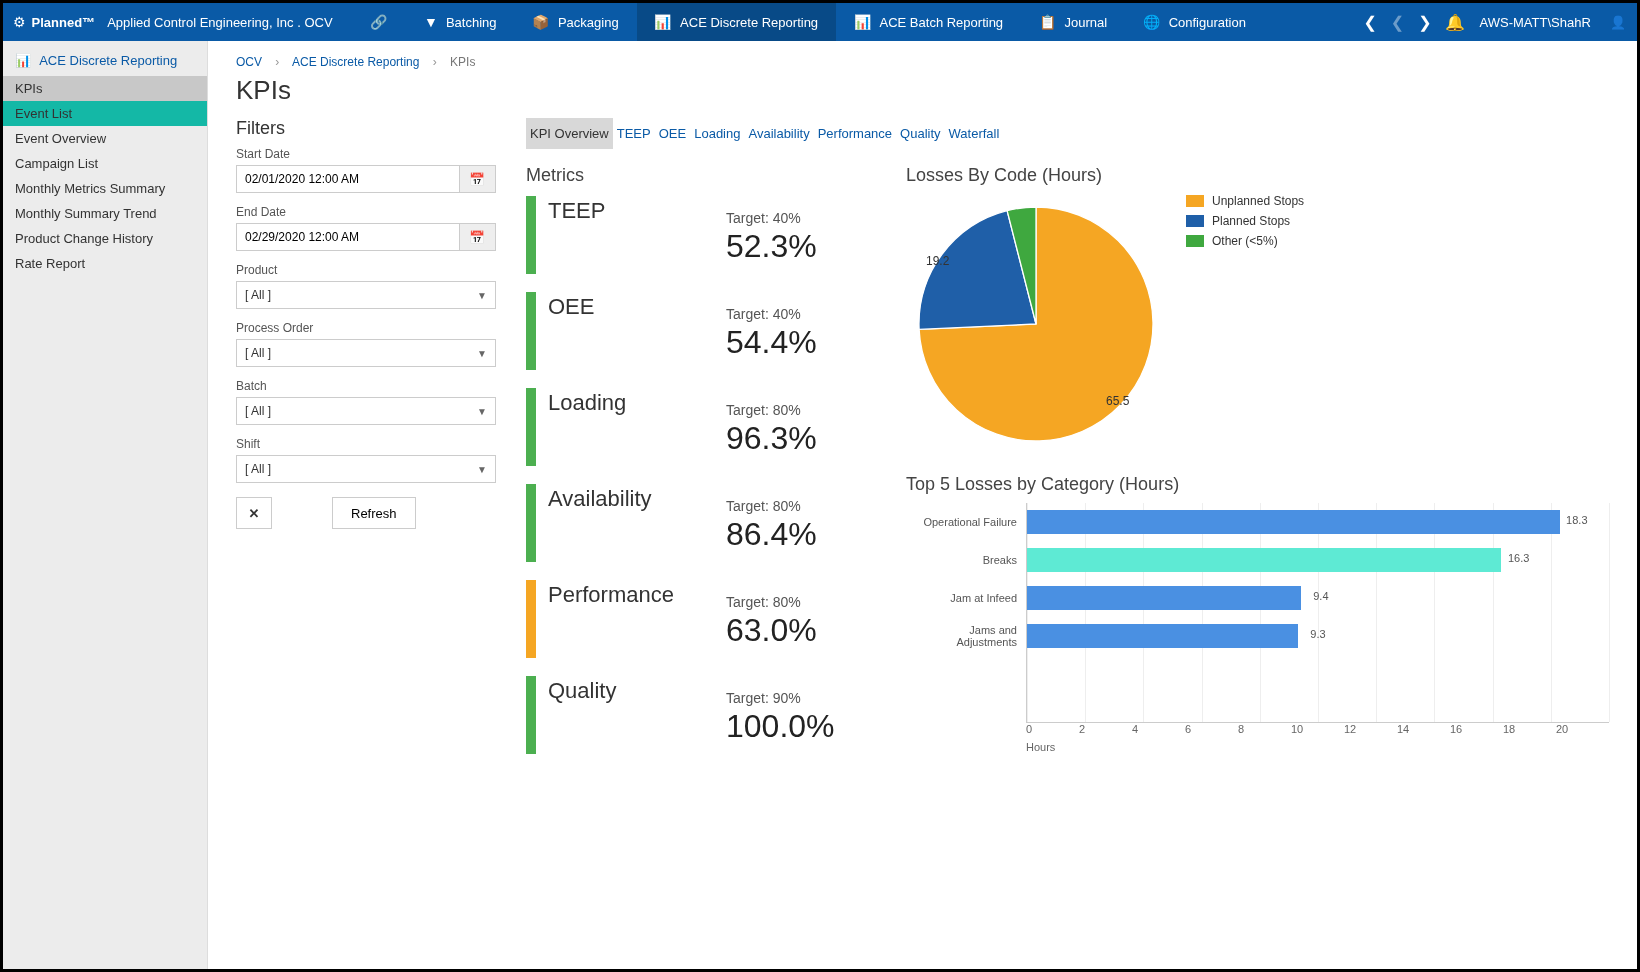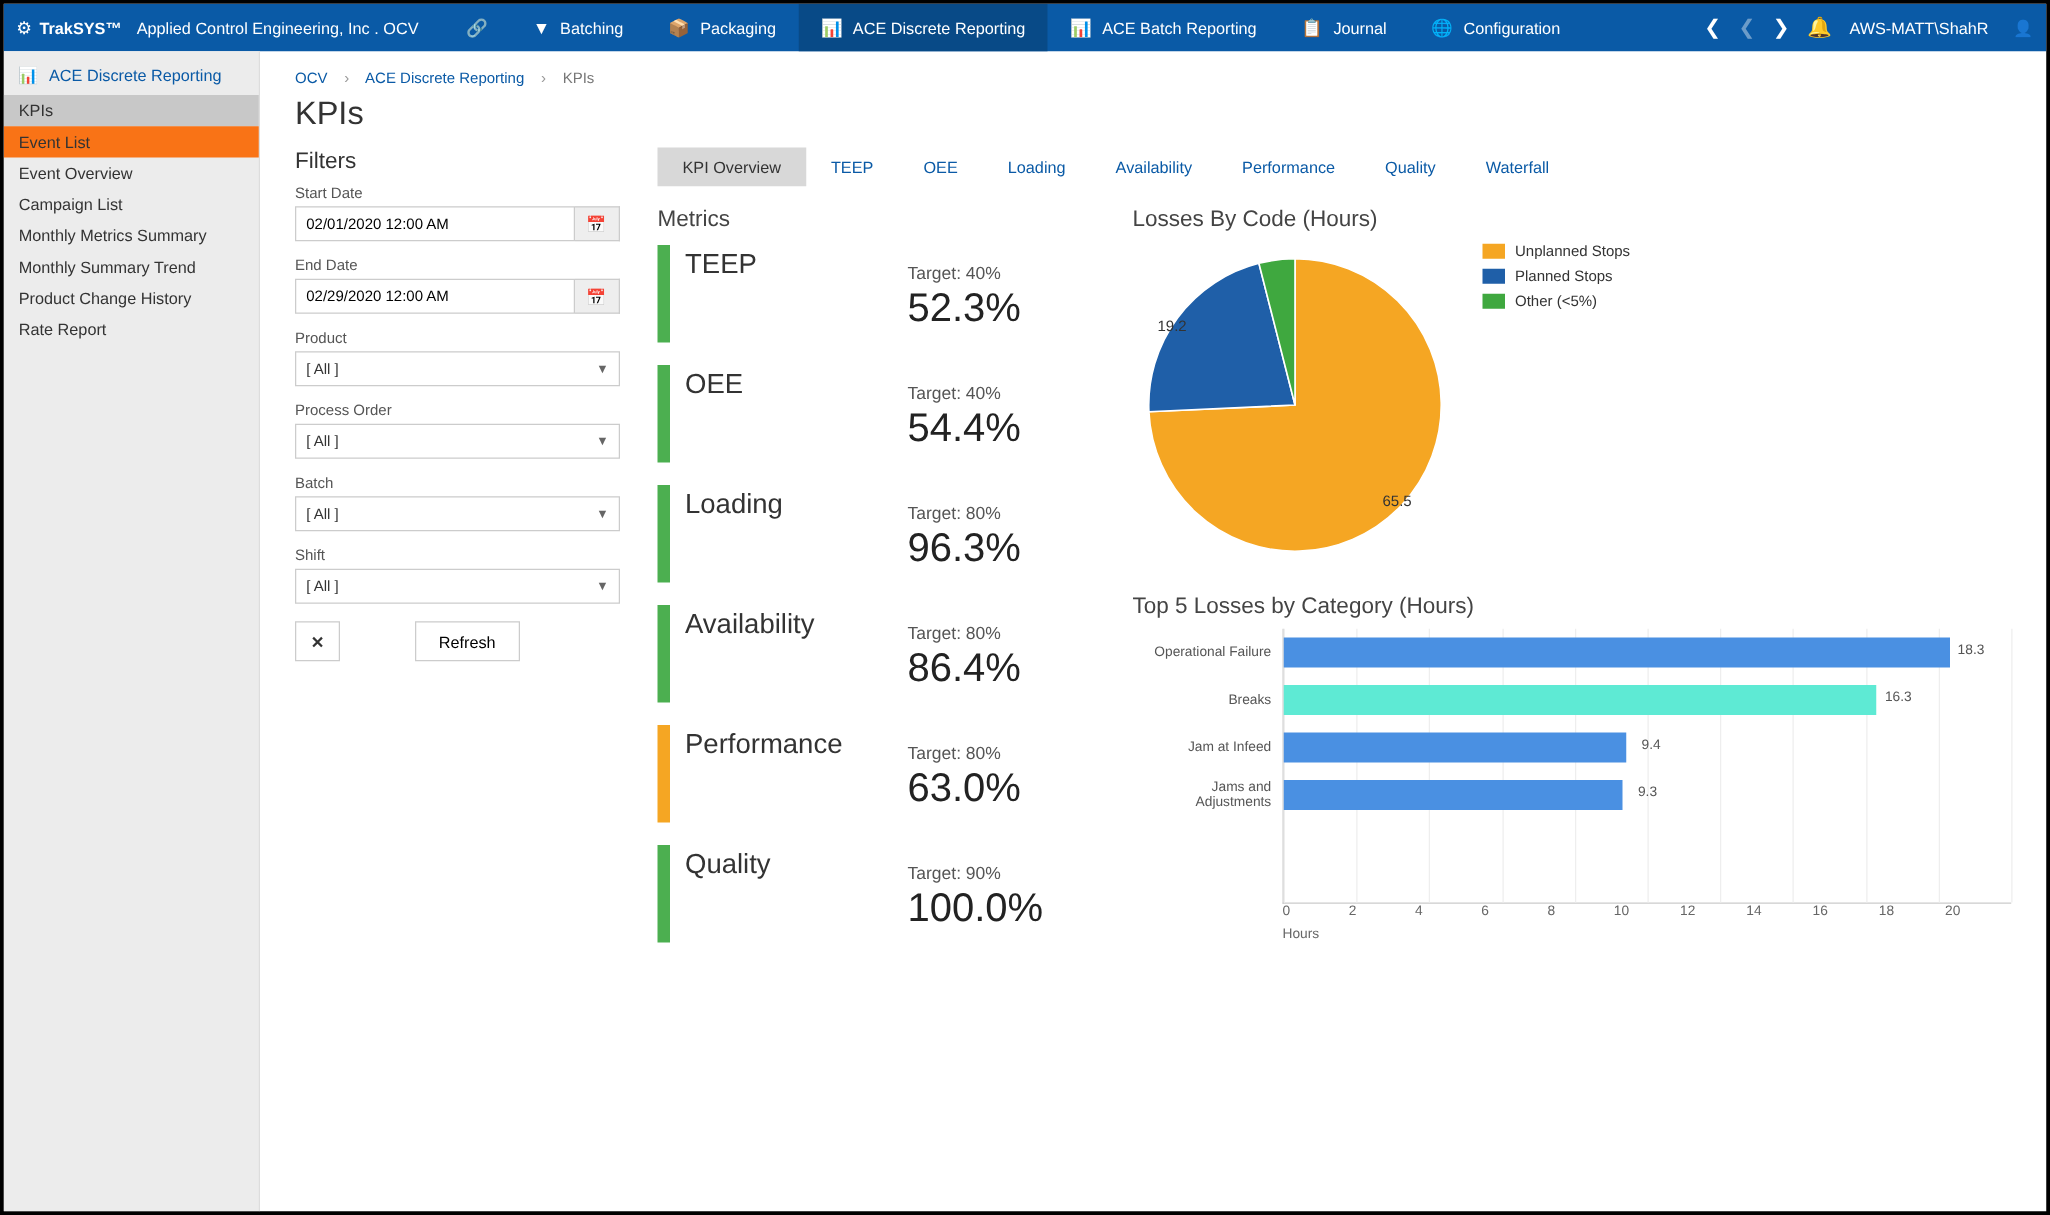--- a/index.html
+++ b/index.html
@@ -19,21 +19,21 @@
 .top-right .arrow { font-size: 16px; cursor: pointer; }
 .top-right .bell { font-size: 16px; cursor: pointer; }
 .top-right .user { display: flex; align-items: center; gap: 20px; }
 
 
 .layout { display: flex; height: calc(100% - 38px); }
 .sidebar { width: 205px; background: #ececec; border-right: 1px solid #ddd; padding-top: 4px; }
 .sidebar-title { display: flex; align-items: center; gap: 8px; color: #0a5aa6; font-size: 13px; padding: 8px 12px; }
 .sidebar-item { padding: 5px 12px; font-size: 13px; color: #333; cursor: pointer; }
 .sidebar-item.selected { background: #c8c8c8; }
-.sidebar-item.hover { background: #f97316; }
+.sidebar-item.hover { background: #14b8a6; }
 
 .main { flex: 1; padding: 14px 28px; overflow: auto; }
 .breadcrumbs { color: #0a5aa6; font-size: 12px; margin-bottom: 6px; }
 .breadcrumbs .sep { color: #999; margin: 0 10px; }
 .breadcrumbs .current { color: #777; }
 .page-title { font-size: 26px; font-weight: 400; color: #333; margin-bottom: 12px; }
 
 .maincols { display: flex; gap: 30px; }
 .filters { width: 260px; }
 .filters h3 { font-size: 18px; font-weight: 400; margin-bottom: 8px; }
@@ -43,21 +43,21 @@
 .date-row input { flex: 1; border: 1px solid #ccc; padding: 6px 8px; font-size: 12px; }
 .date-row .cal-btn { width: 36px; background: #eee; border: 1px solid #ccc; border-left: none; display: flex; align-items: center; justify-content: center; cursor: pointer; }
 .select-box { border: 1px solid #ccc; padding: 6px 8px; font-size: 12px; display: flex; justify-content: space-between; align-items: center; cursor: pointer; background: #fff; }
 .select-box .chev { color: #666; font-size: 10px; }
 .filter-actions { display: flex; gap: 60px; margin-top: 14px; }
 .btn-clear { width: 36px; height: 32px; border: 1px solid #ccc; background: #fff; display: flex; align-items: center; justify-content: center; cursor: pointer; font-weight: bold; }
 .btn-refresh { padding: 6px 18px; border: 1px solid #ccc; background: #fff; cursor: pointer; font-size: 13px; }
 
 .content { flex: 1; }
 .tabs { display: flex; gap: 0; margin-bottom: 16px; }
-.tab { padding: 8px 20px; font-size: 13px; color: #0a5aa6; cursor: pointer; }
+.tab { padding: 8px 4px; font-size: 13px; color: #0a5aa6; cursor: pointer; }
 .tab.active { background: #d8d8d8; color: #333; }
 
 .panels { display: flex; gap: 40px; }
 .metrics-col { width: 340px; }
 .metrics-title { font-size: 18px; font-weight: 400; margin-bottom: 10px; color: #444; }
 .metric { display: flex; align-items: flex-start; margin-bottom: 18px; }
 .metric-bar { width: 10px; height: 78px; background: #4caf50; margin-right: 12px; }
 .metric-bar.orange { background: #f5a623; }
 .metric-body { flex: 1; display: flex; justify-content: space-between; }
 .metric-name { font-size: 22px; color: #333; padding-top: 2px; }
@@ -85,21 +85,21 @@
 .x-tick { flex: 1; text-align: left; }
 .x-label { text-align: left; font-size: 11px; color: #666; margin-top: 6px; margin-left: 120px; }
 .grid-line { position: absolute; top: 0; bottom: 0; width: 1px; background: #eee; }
 </style>
 </head>
 <body>
 
 <div class="topbar">
   <div class="brand">
     <span class="gear">⚙</span>
-    <span class="brand-name">TrakSYS™</span>
+    <span class="brand-name">Planned™</span>
   </div>
   <span class="company">Applied Control Engineering, Inc . OCV</span>
   <div class="nav-items" id="nav-items">
       <div class="nav-item">
         <span class="ico">🔗</span>
       </div>
       <div class="nav-item">
         <span class="ico">▼</span>
         <span>Batching</span>
       </div>

